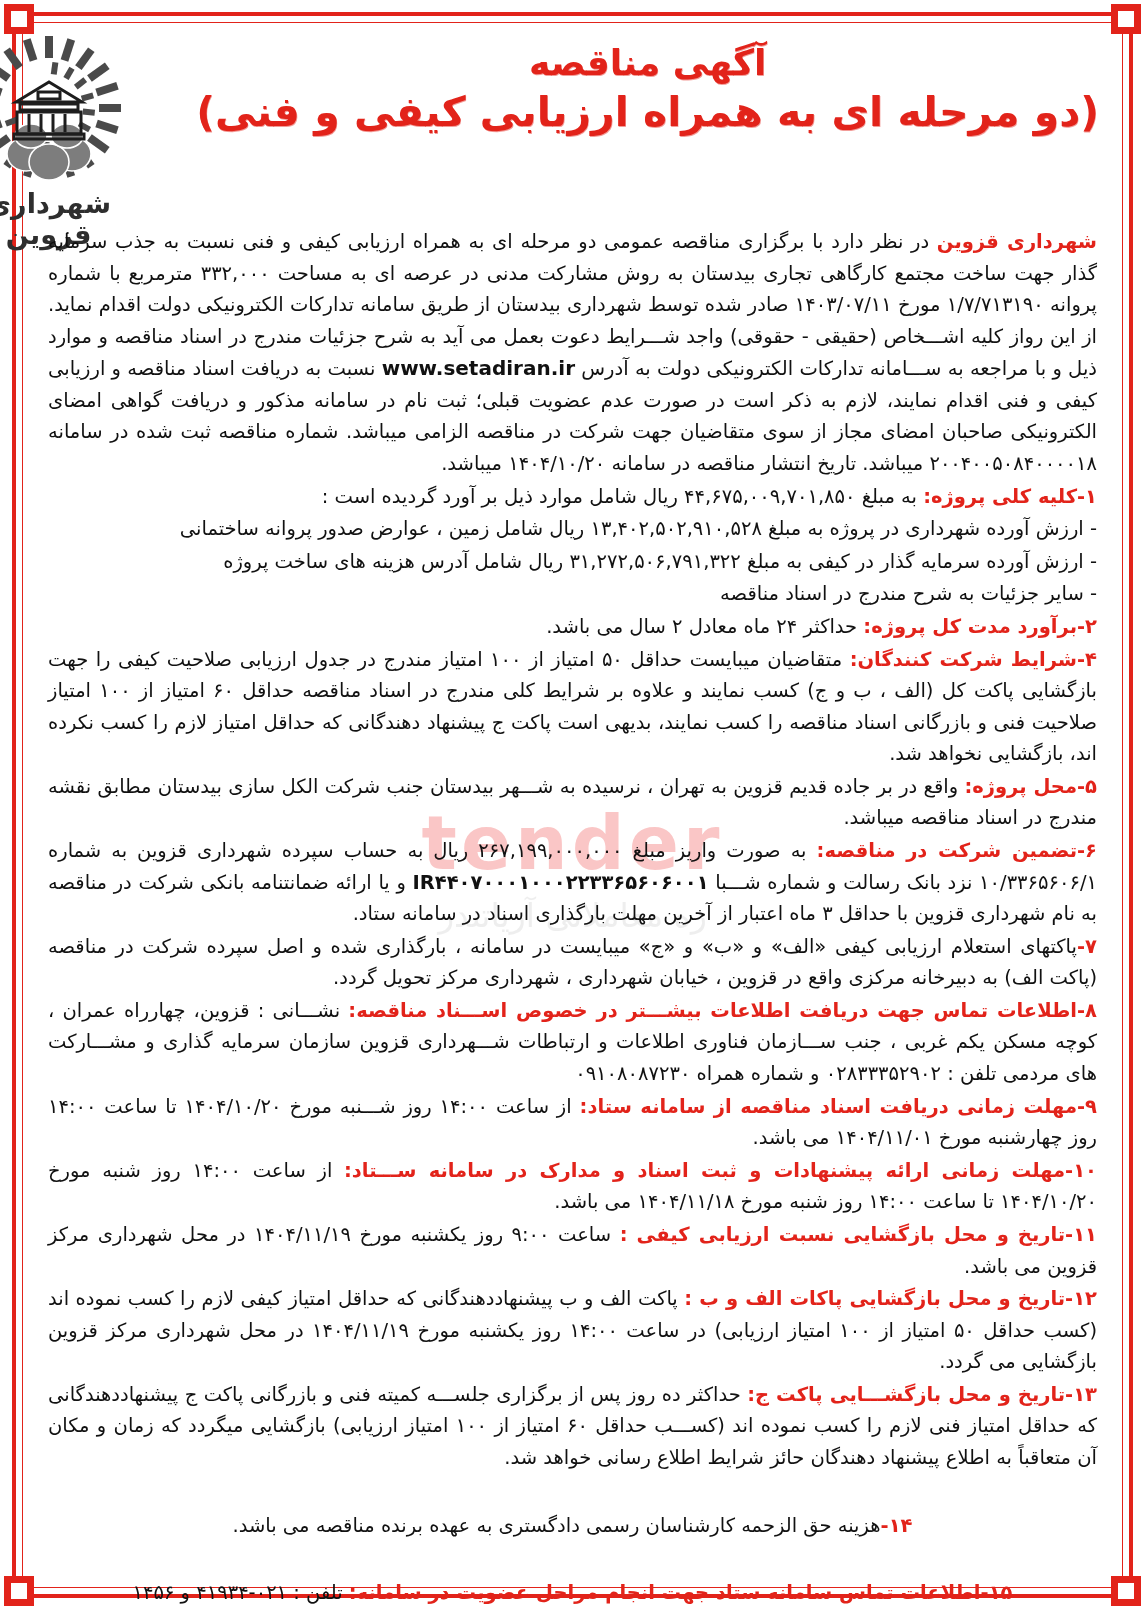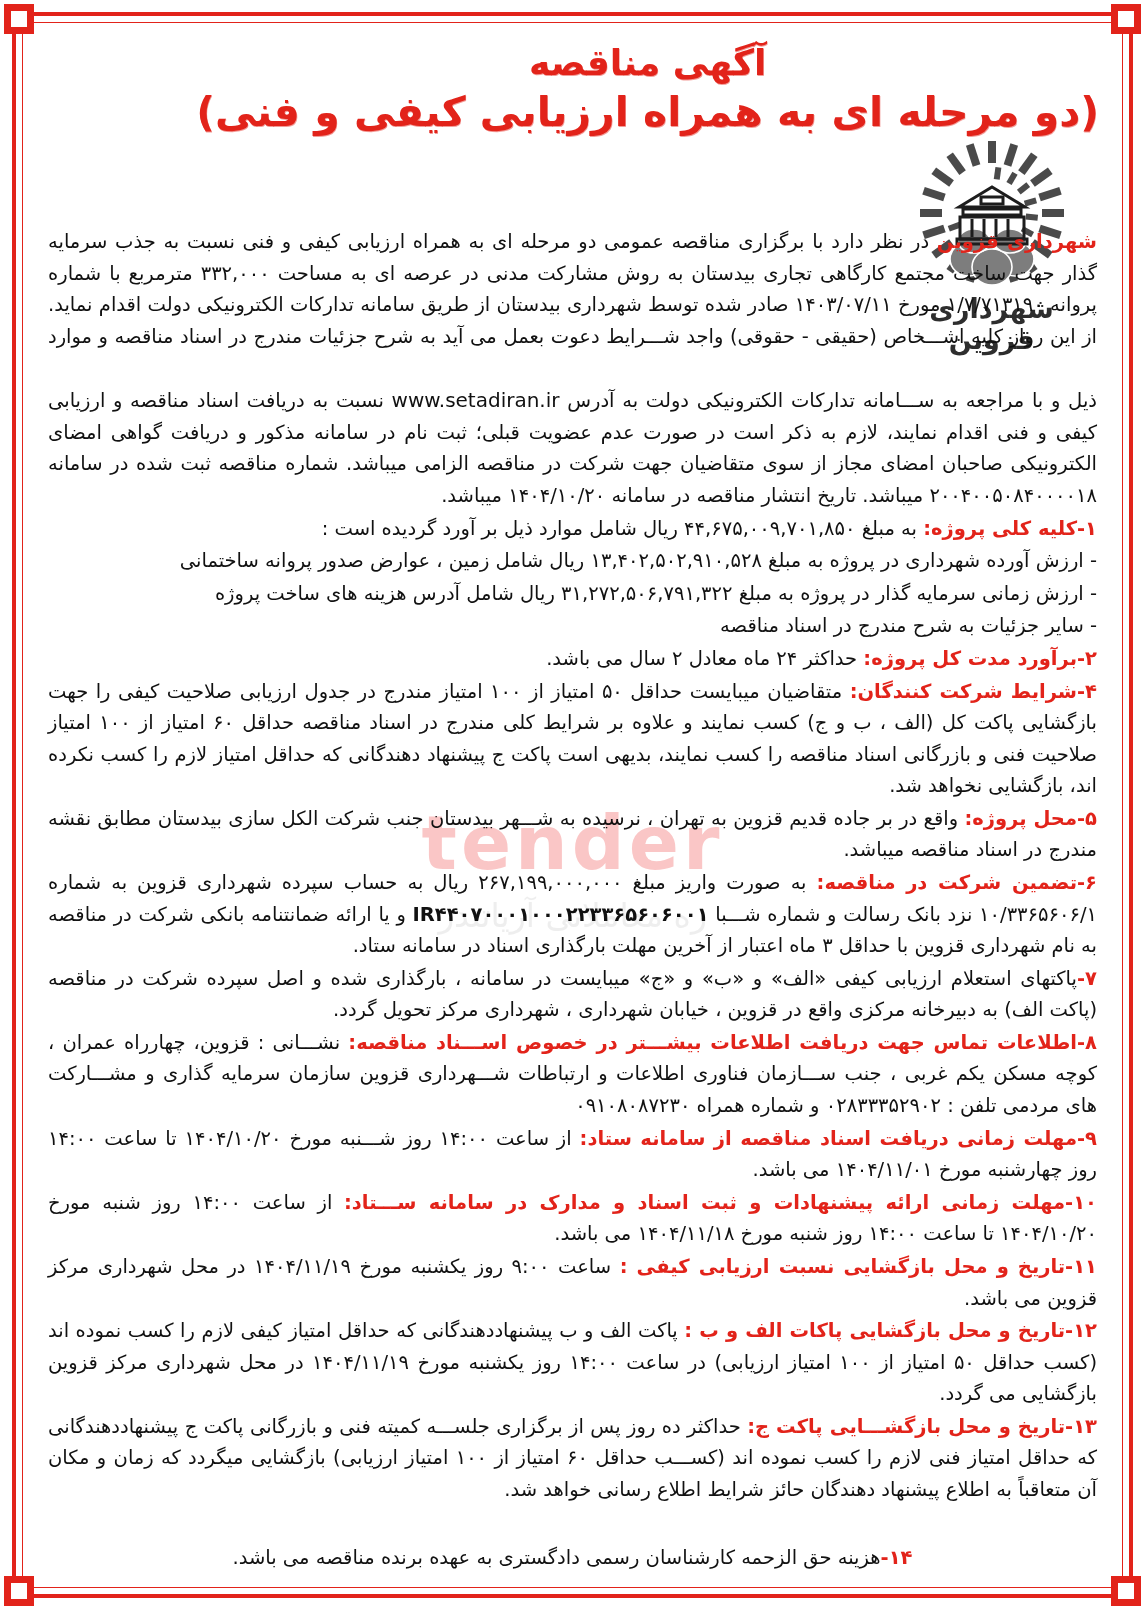--- a/index.html
+++ b/index.html
@@ -61,21 +61,20 @@
   #content {
     position: absolute;
     left: 34px; top: 30px;
     width: 1077px;
     height: 1550px;
   }
 
   
   .header {
     display: flex;
-    flex-direction: column;
     align-items: flex-start;
     justify-content: space-between;
     padding: 4px 12px 0 12px;
     height: 196px;
     box-sizing: border-box;
   }
   .title-block {
     flex: 1 1 auto;
     text-align: center;
     padding-top: 6px;
@@ -153,23 +152,22 @@
     direction: ltr;
     unicode-bidi: embed;
     display: inline-block;
     font-family: "DejaVu Sans", "Liberation Sans", sans-serif;
     font-weight: bold;
   }
   .url {
     direction: ltr;
     unicode-bidi: embed;
     display: inline-block;
-    font-weight: normal;
+    font-weight: bold;
     font-size: 20px;
-    margin-top: 32px;
   }
   .num { direction: ltr; unicode-bidi: embed; display: inline-block; }
 
   
   .watermark {
     position: absolute;
     left: 0; right: 0;
     top: 770px;
     text-align: center;
     z-index: 1;
@@ -314,21 +312,21 @@
     </div>
 
     <div class="body-wrap">
 
       <p class="para last-right"><span class="lbl">شهرداری قزوین</span><span> در نظر دارد با برگزاری مناقصه عمومی دو مرحله ای به همراه ارزیابی کیفی و فنی نسبت به جذب سرمایه گذار جهت ساخت مجتمع کارگاهی تجاری بیدستان به روش مشارکت مدنی در عرصه ای به مساحت </span><span class="num">۳۳۲,۰۰۰</span><span> مترمربع با شماره پروانه </span><span class="num">۱/۷/۷۱۳۱۹۰</span><span> مورخ </span><span class="num">۱۴۰۳/۰۷/۱۱</span><span> صادر شده توسط شهرداری بیدستان از طریق سامانه تدارکات الکترونیکی دولت اقدام نماید. از این رواز کلیه اشـــخاص (حقیقی - حقوقی) واجد شـــرایط دعوت بعمل می آید به شرح جزئیات مندرج در اسناد مناقصه و موارد ذیل و با مراجعه به ســـامانه تدارکات الکترونیکی دولت به آدرس </span><span class="url">www.setadiran.ir</span><span> نسبت به دریافت اسناد مناقصه و ارزیابی کیفی و فنی اقدام نمایند، لازم به ذکر است در صورت عدم عضویت قبلی؛ ثبت نام در سامانه مذکور و دریافت گواهی امضای الکترونیکی صاحبان امضای مجاز از سوی متقاضیان جهت شرکت در مناقصه الزامی میباشد. شماره مناقصه ثبت شده در سامانه </span><span class="num">۲۰۰۴۰۰۵۰۸۴۰۰۰۰۱۸</span><span> میباشد. تاریخ انتشار مناقصه در سامانه </span><span class="num">۱۴۰۴/۱۰/۲۰</span><span> میباشد.</span></p>
 
       <p class="para last-right"><span class="lbl">۱-</span><span class="lbl">کلیه کلی پروژه:</span><span> به مبلغ </span><span class="num">۴۴,۶۷۵,۰۰۹,۷۰۱,۸۵۰</span><span> ریال شامل موارد ذیل بر آورد گردیده است :</span></p>
 
       <p class="para last-right"><span>- ارزش آورده شهرداری در پروژه به مبلغ </span><span class="num">۱۳,۴۰۲,۵۰۲,۹۱۰,۵۲۸</span><span> ریال شامل زمین ، عوارض صدور پروانه ساختمانی</span></p>
 
-      <p class="para last-right"><span>- ارزش زمانی سرمایه گذار در پروژه به مبلغ </span><span class="num">۳۱,۲۷۲,۵۰۶,۷۹۱,۳۲۲</span><span> ریال شامل آدرس هزینه های ساخت پروژه</span></p>
+      <p class="para last-right"><span>- ارزش آورده سرمایه گذار در کیفی به مبلغ </span><span class="num">۳۱,۲۷۲,۵۰۶,۷۹۱,۳۲۲</span><span> ریال شامل آدرس هزینه های ساخت پروژه</span></p>
 
       <p class="para last-right"><span>- سایر جزئیات به شرح مندرج در اسناد مناقصه</span></p>
 
       <p class="para last-right"><span class="lbl">۲-</span><span class="lbl">برآورد مدت کل پروژه:</span><span> حداکثر </span><span class="num">۲۴</span><span> ماه معادل ۲ سال می باشد.</span></p>
 
 
       <p class="para last-right"><span class="lbl">۴-</span><span class="lbl">شرایط شرکت کنندگان:</span><span> متقاضیان میبایست حداقل ۵۰ امتیاز از ۱۰۰ امتیاز مندرج در جدول ارزیابی صلاحیت کیفی را جهت بازگشایی پاکت کل (الف ، ب و ج) کسب نمایند و علاوه بر شرایط کلی مندرج در اسناد مناقصه حداقل ۶۰ امتیاز از ۱۰۰ امتیاز صلاحیت فنی و بازرگانی اسناد مناقصه را کسب نمایند، بدیهی است پاکت ج پیشنهاد دهندگانی که حداقل امتیاز لازم را کسب نکرده اند، بازگشایی نخواهد شد.</span></p>
 
       <p class="para last-right"><span class="lbl">۵-</span><span class="lbl">محل پروژه:</span><span> واقع در بر جاده قدیم قزوین به تهران ، نرسیده به شـــهر بیدستان جنب شرکت الکل سازی بیدستان مطابق نقشه مندرج در اسناد مناقصه میباشد.</span></p>
 

